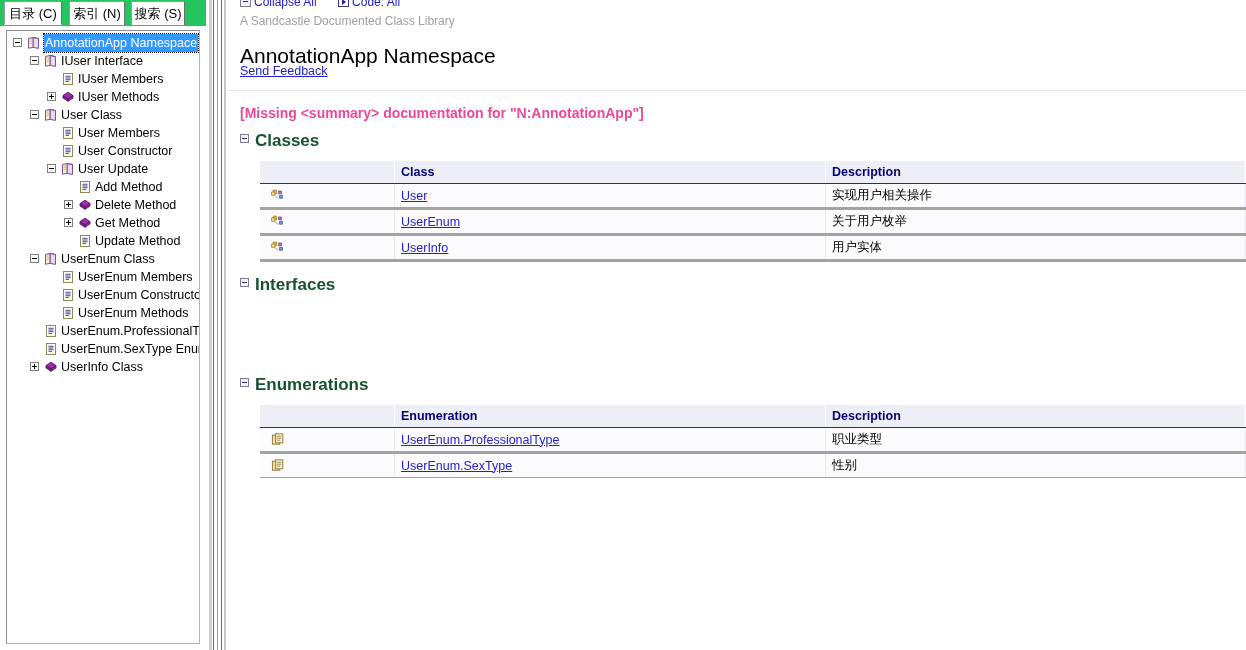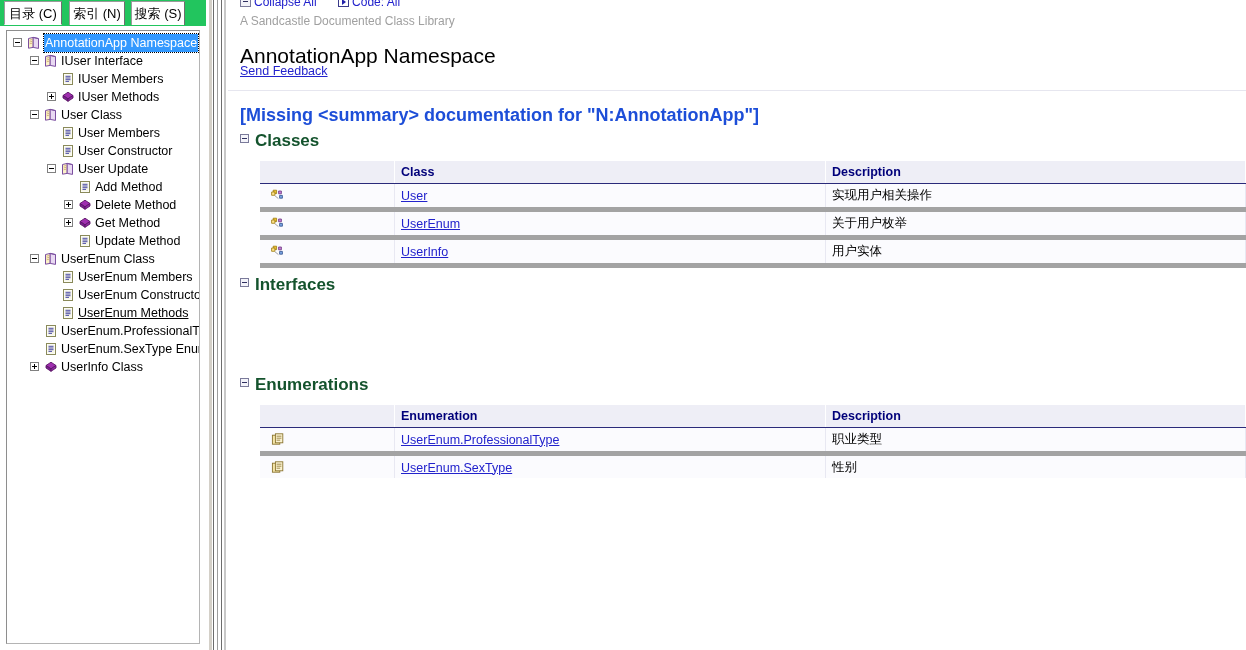--- a/index.html
+++ b/index.html
@@ -135,21 +135,21 @@
   #feedback{
     position:absolute;left:12px;top:64px;
     font-size:12.5px;color:#2222cc;text-decoration:underline;cursor:pointer;
   }
   #hdr-rule{
     position:absolute;left:0;top:90px;width:1018px;height:1px;
     background:#e6e6ef;
   }
   #missing{
     position:absolute;left:12px;top:105px;
-    font-size:18px;font-weight:bold;color:#1d4ed8;white-space:nowrap;
+    font-size:14px;font-weight:bold;color:#ec4899;white-space:nowrap;
   }
 
   .section{position:absolute;left:12px;width:1006px;}
   .sec-head{
     position:relative;height:24px;font-size:17px;font-weight:bold;color:#14532d;
     white-space:nowrap;
   }
   .sec-toggle{
     display:inline-block;width:9px;height:9px;box-sizing:border-box;
     border:1px solid #7a7a9a;background:#f4f4fa;
@@ -166,21 +166,21 @@
     background:#eeeef6;color:#00007a;font-weight:bold;
     text-align:left;padding:3px 6px;height:16px;
     border-bottom:1px solid #2a2a7a;
     border-right:1px solid #ffffff;
     font-size:12.5px;
   }
   table.memb th.c-ico{width:118px;}
   table.memb th.c-name{width:418px;}
   table.memb td{
     padding:3px 6px;height:17px;vertical-align:middle;
-    border-bottom:5px solid #a3a3a3;
+    border-bottom:3px solid #a3a3a3;
     border-right:1px solid #e8e8f2;
     background:#fbfbfe;
   }
   table.memb td.c-ico{width:118px;text-align:left;padding-left:10px;}
   table.memb td.c-name{width:418px;}
   table.memb td a{color:#2222cc;text-decoration:underline;cursor:pointer;}
   td.c-desc{color:#000;}
 
   .icon-class,.icon-iface,.icon-enum{
     display:inline-block;width:16px;height:16px;vertical-align:middle;
@@ -335,21 +335,21 @@
                 <path d="M4.5 4.3 H9.5 M4.5 6.0 H9.5 M4.5 7.7 H9.5 M4.5 9.4 H8" stroke="#3a3aa0" stroke-width="0.9"></path>
               </svg></span>
             <span class="tlabel" style="left: 71px;">UserEnum Constructor</span>
           </div>
           <div class="tnode">
             <span class="ticon" style="left: 54px;"><svg width="14" height="14" viewBox="0 0 14 14">
                 <rect x="2.5" y="1.5" width="9" height="11" fill="#ffffff" stroke="#8a8a5a" stroke-width="1"></rect>
                 <rect x="3.5" y="2.5" width="7" height="9" fill="#f7f7e8" stroke="none"></rect>
                 <path d="M4.5 4.3 H9.5 M4.5 6.0 H9.5 M4.5 7.7 H9.5 M4.5 9.4 H8" stroke="#3a3aa0" stroke-width="0.9"></path>
               </svg></span>
-            <span class="tlabel" style="left: 71px; text-decoration: underline;">UserEnum Methods</span>
+            <span class="tlabel" style="left: 71px;">UserEnum Methods</span>
           </div>
           <div class="tnode">
             <span class="ticon" style="left: 37px;"><svg width="14" height="14" viewBox="0 0 14 14">
                 <rect x="2.5" y="1.5" width="9" height="11" fill="#ffffff" stroke="#8a8a5a" stroke-width="1"></rect>
                 <rect x="3.5" y="2.5" width="7" height="9" fill="#f7f7e8" stroke="none"></rect>
                 <path d="M4.5 4.3 H9.5 M4.5 6.0 H9.5 M4.5 7.7 H9.5 M4.5 9.4 H8" stroke="#3a3aa0" stroke-width="0.9"></path>
               </svg></span>
             <span class="tlabel" style="left: 54px;">UserEnum.ProfessionalType Enumeration</span>
           </div>
           <div class="tnode">

